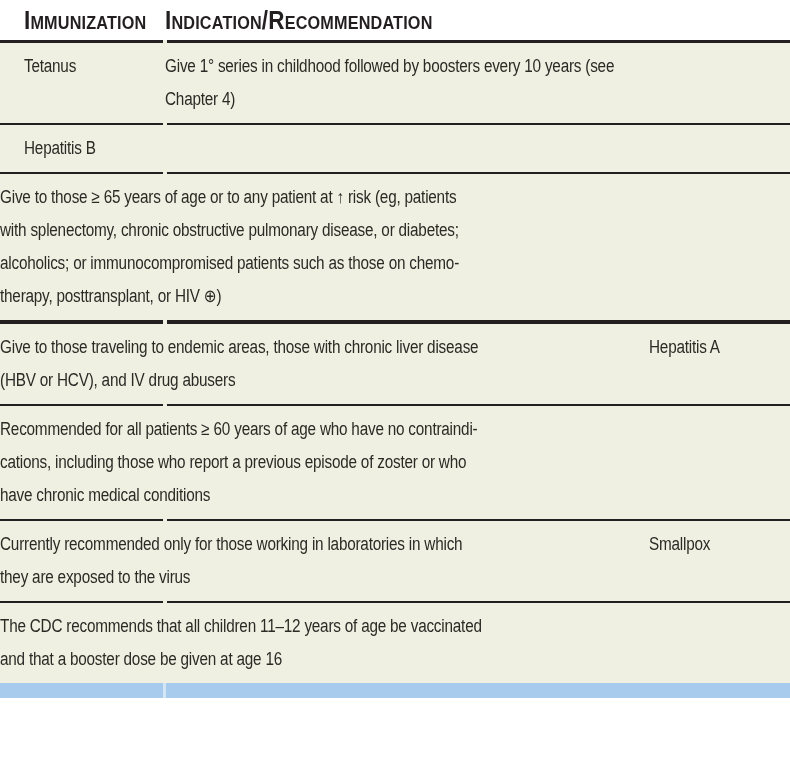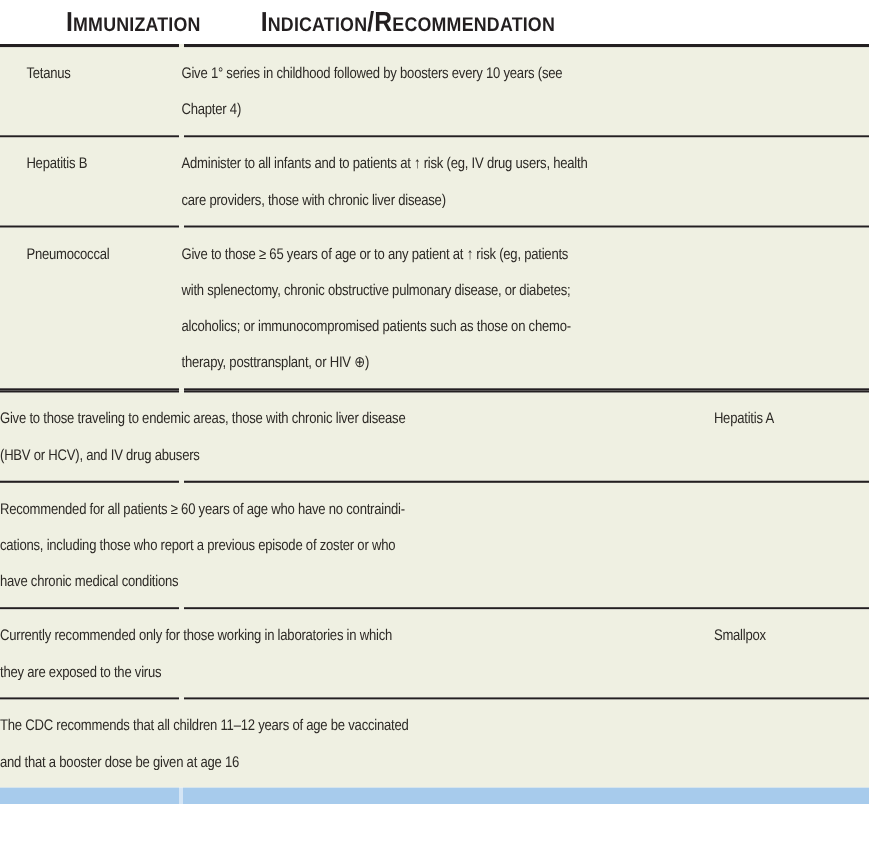--- a/index.html
+++ b/index.html
@@ -13,42 +13,41 @@
 
   
   .thead { display: flex; height: 40px; align-items: center; background: #ffffff; }
   .th {
     font-variant: small-caps;
     font-weight: 700;
     font-size: 25px;
     letter-spacing: 0.2px;
     color: var(--header-text, #231f20);
     line-height: 33px;
-    margin-left: 36px;
   }
   .th.col1 { width: 165px; box-sizing: border-box; padding-left: 24px; }
   .th.col2 { flex: 1; }
   .th .txt { display: block; width: 111.1%; transform: scaleX(0.9); transform-origin: 0 50%; }
 
   
   .rule {
     height: 2px;
     background: linear-gradient(to right,
       var(--rule, #231f20) 0 163px,
       var(--row-bg, #eff0e2) 163px 167px,
       var(--rule, #231f20) 167px 100%);
   }
   .rule.thick { height: 3px; }
 
   
   .row {
     display: flex;
     background: var(--row-bg, #eff0e2);
     padding: 7px 0;
-    font-size: 14px;
+    font-size: 18px;
     line-height: 33px;
     letter-spacing: -0.25px;
   }
   .cell { box-sizing: border-box; }
   .cell.col1 { width: 165px; padding-left: 24px; }
   .cell.col2 { flex: 1; padding-right: 14px; }
   .cell .txt {
     display: block;
     white-space: pre-line;
     width: 117.6%;
@@ -89,31 +88,24 @@
         <span class="txt">Give 1° series in childhood followed by boosters every 10 years (see
 Chapter 4)</span>
       </div>
   </div>
   <div class="rule"></div>
 
   <div class="row">
     <div class="cell col1">
         <span class="txt">Hepatitis B</span>
       </div>
-    <div class="cell col2">
-        <span class="txt">Administer to all infants and to patients at ↑ risk (eg, IV drug users, health
-care providers, those with chronic liver disease)</span>
-      </div>
   </div>
   <div class="rule"></div>
 
   <div class="row">
-    <div class="cell col1">
-        <span class="txt">Pneumococcal</span>
-      </div>
     <div class="cell col2">
         <span class="txt">Give to those ≥ 65 years of age or to any patient at ↑ risk (eg, patients
 with splenectomy, chronic obstructive pulmonary disease, or diabetes;
 alcoholics; or immunocompromised patients such as those on chemo-
 therapy, posttransplant, or HIV ⊕)</span>
       </div>
   </div>
   <div class="rule"></div>
 
   <div class="rule"></div>

